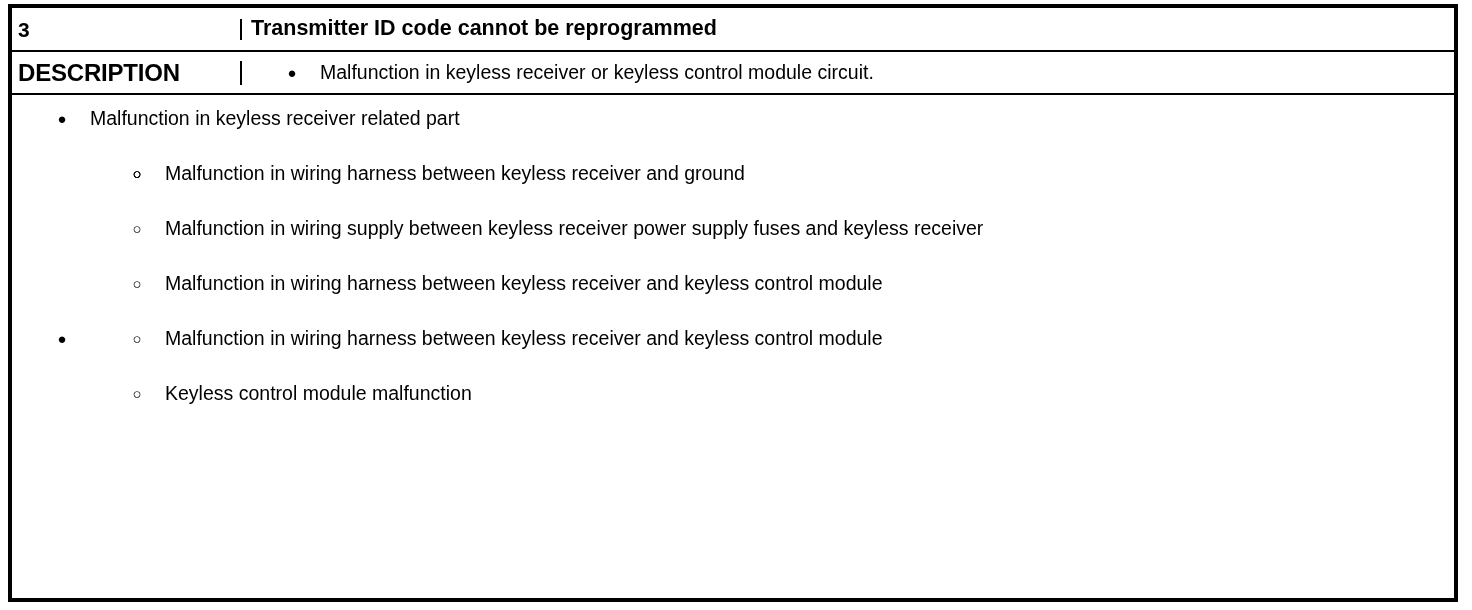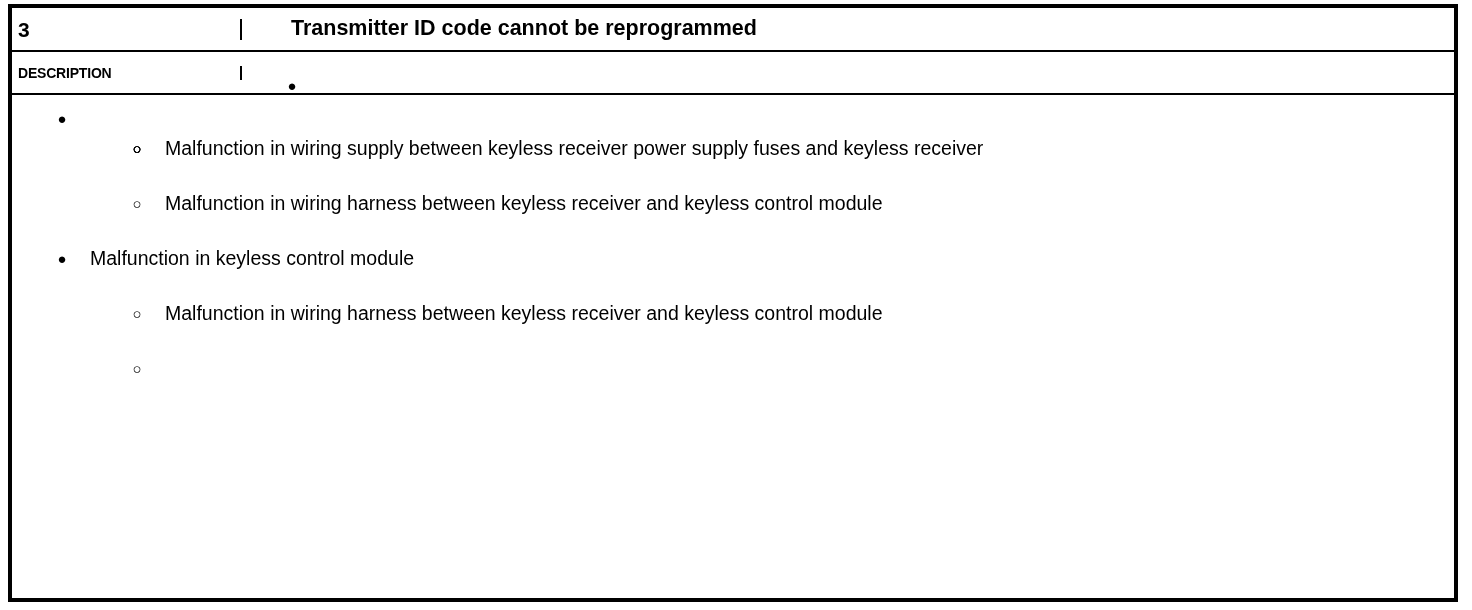--- a/index.html
+++ b/index.html
@@ -67,24 +67,23 @@
     font-size: 21px;
     font-weight: bold;
     letter-spacing: 0px;
     line-height: 1;
   }
   .hdr-title {
     font-size: 21.5px;
     font-weight: bold;
     line-height: 1;
     padding-left: 9px;
-    margin-left: 40px;
   }
   .label-text {
-    font-size: 14px;
+    font-size: 24px;
     font-weight: bold;
     line-height: 1;
     letter-spacing: -0.2px;
   }
 
   
   .row-header { height: 44px; align-items: center; }
   .row-desc   { height: 43px; align-items: center; }
   .b1, .b2 {
     position: relative;
@@ -164,65 +163,68 @@
     </div>
 
     <div class="row row-desc">
       <div class="cell-label center-v">
         <span class="label-text">DESCRIPTION</span>
       </div>
       <div class="cell-body" style="display:flex;align-items:center;">
         <div style="width:100%;">
           <div class="desc-bullet">
             <span class="mk">●</span>
+            <span>Malfunction in keyless receiver or keyless control module circuit.</span>
           </div>
         </div>
       </div>
     </div>
 
     <div class="row last">
       <div class="cell-body cause-body">
 
         <div class="b1">
           <span class="mk">●</span>
-        </div>
-
-        <div class="b2">
-          <span class="mk">○</span>
-        </div>
-
-        <div class="b2">
-          <span class="mk">○</span>
-        </div>
-
-        <div class="b2">
-          <span class="mk">○</span>
+          <span>Malfunction in keyless receiver related part</span>
+        </div>
+
+        <div class="b2">
+          <span class="mk">○</span>
+        </div>
+
+        <div class="b2">
+          <span class="mk">○</span>
+        </div>
+
+        <div class="b2">
+          <span class="mk">○</span>
+          <span>Malfunction in wiring harness between keyless receiver and ground</span>
         </div>
 
         <div class="b2 tight" style="padding-right:62px;">
           <span class="mk">○</span>
           <span>Malfunction in wiring supply between keyless receiver power supply fuses and keyless receiver</span>
         </div>
 
         <div class="b2">
           <span class="mk">○</span>
           <span>Malfunction in wiring harness between keyless receiver and keyless control module</span>
         </div>
 
         <div class="b1 grp2">
           <span class="mk">●</span>
-          <span>Malfunction in keyless control module</span>
         </div>
 
         <div class="b2">
           <span class="mk">○</span>
           <span>Malfunction in wiring harness between keyless receiver and keyless control module</span>
         </div>
 
         <div class="b2">
           <span class="mk">○</span>
+          <span>Keyless control module malfunction</span>
         </div>
 
       </div>
     </div>
 
   </div>
 </div>
 
 </body></html>

